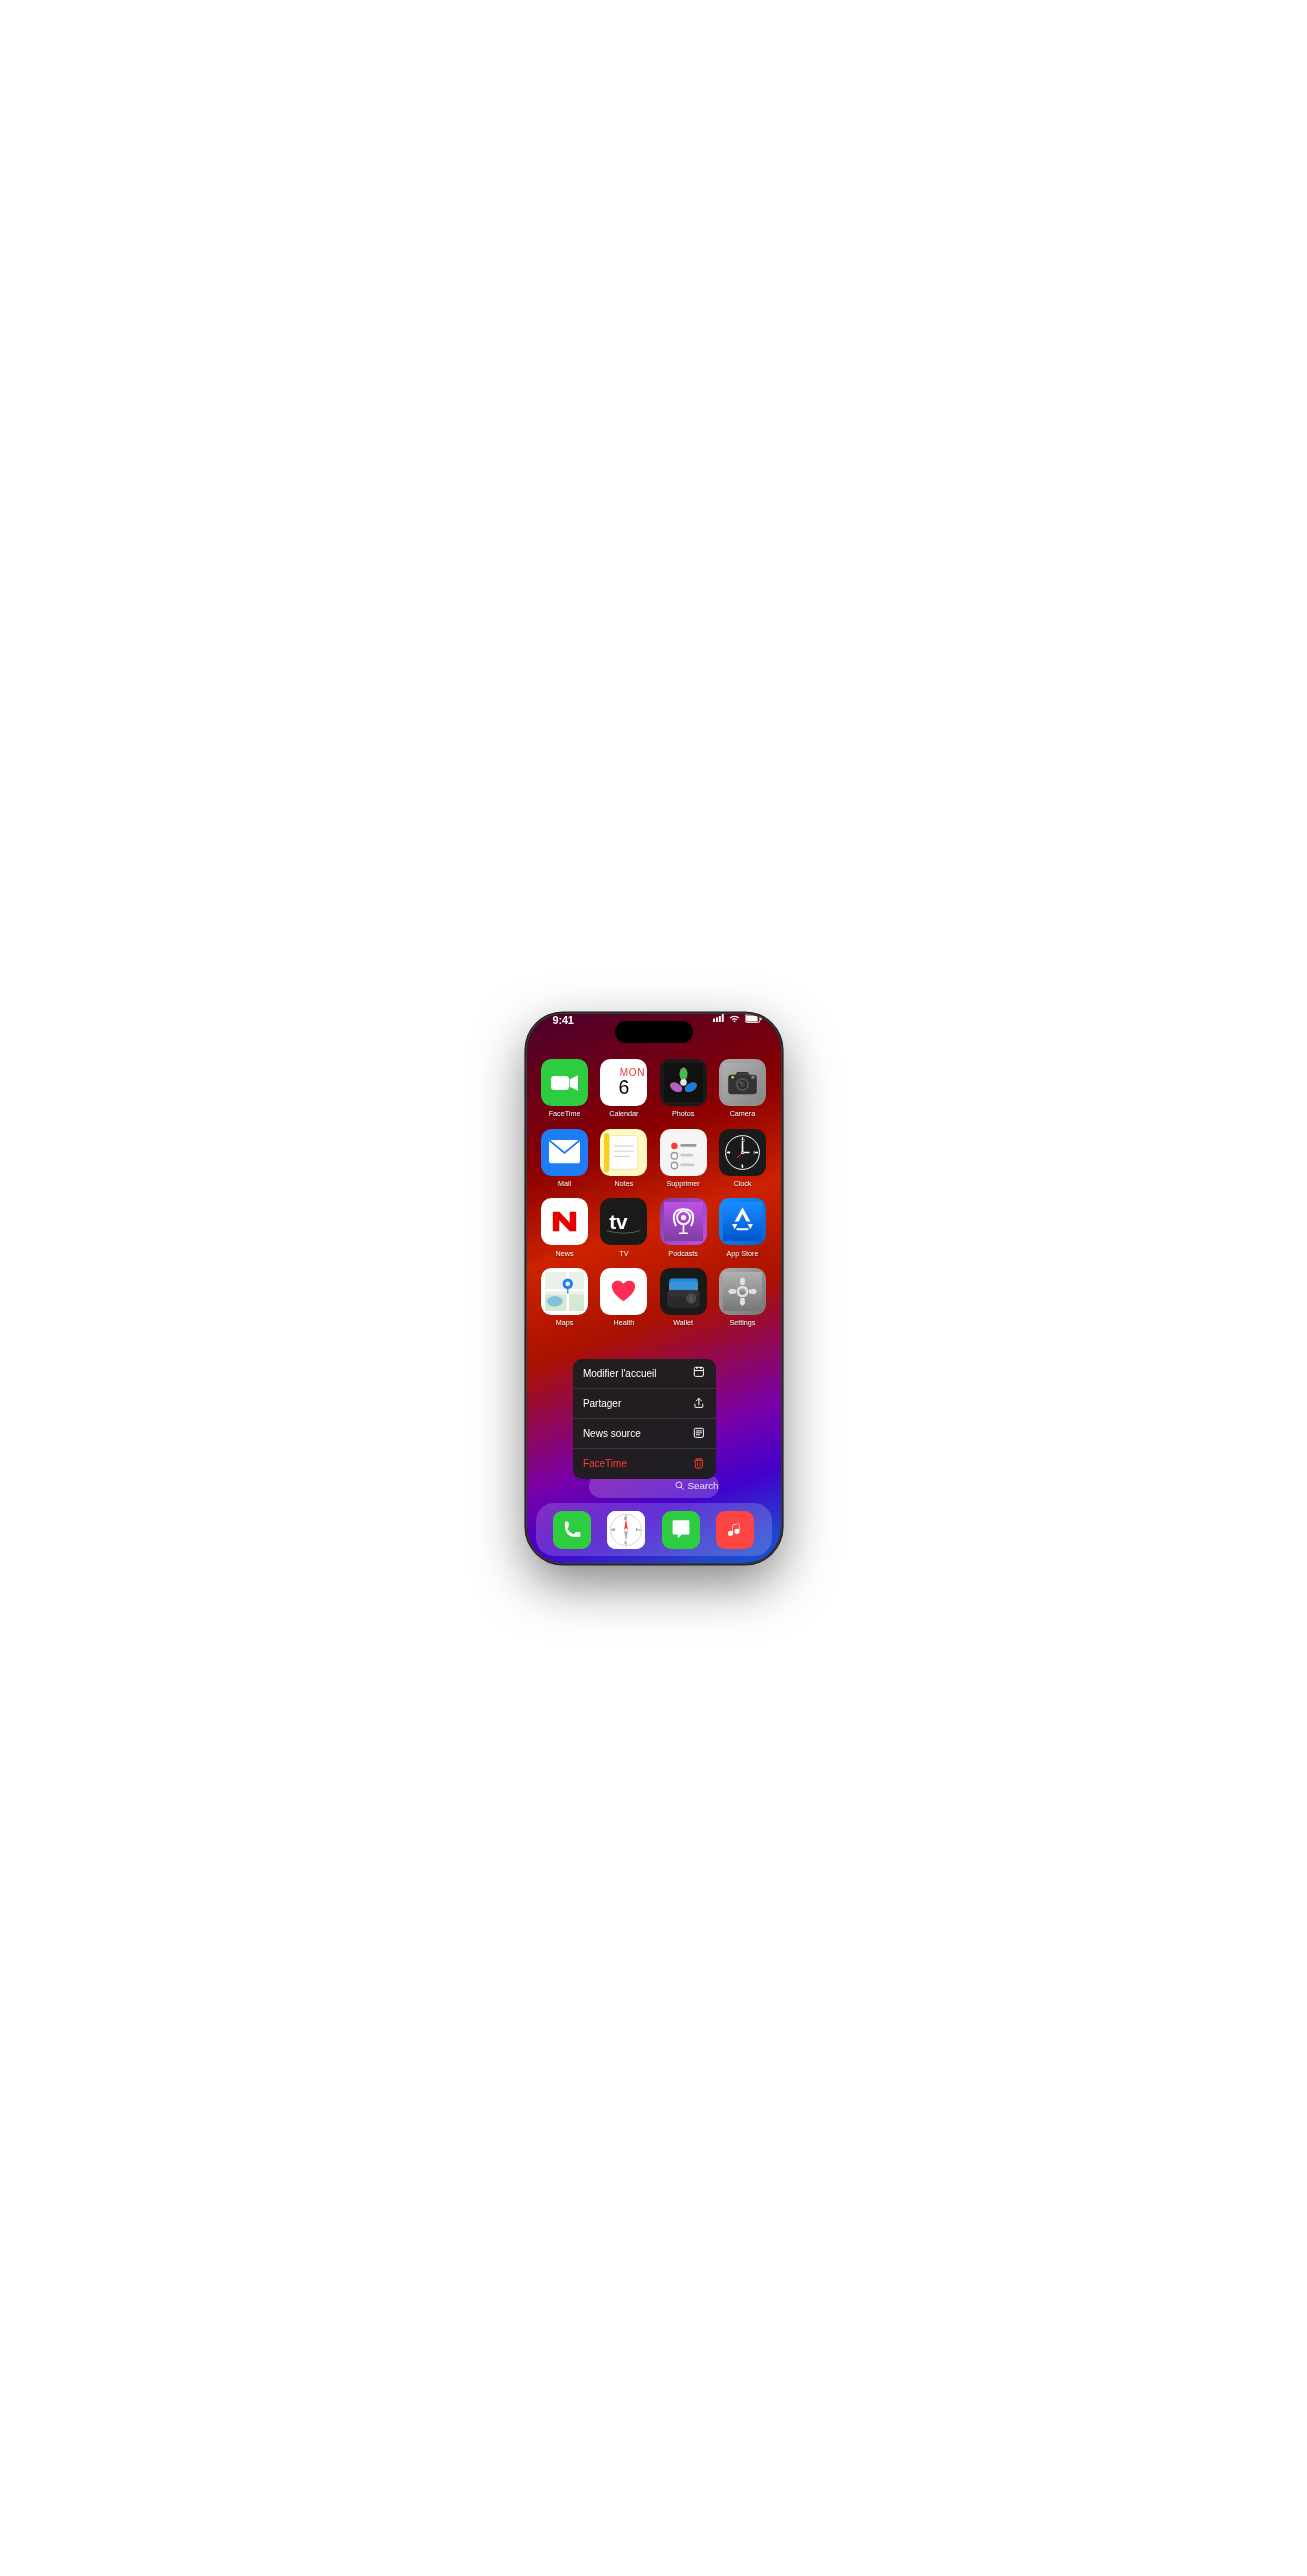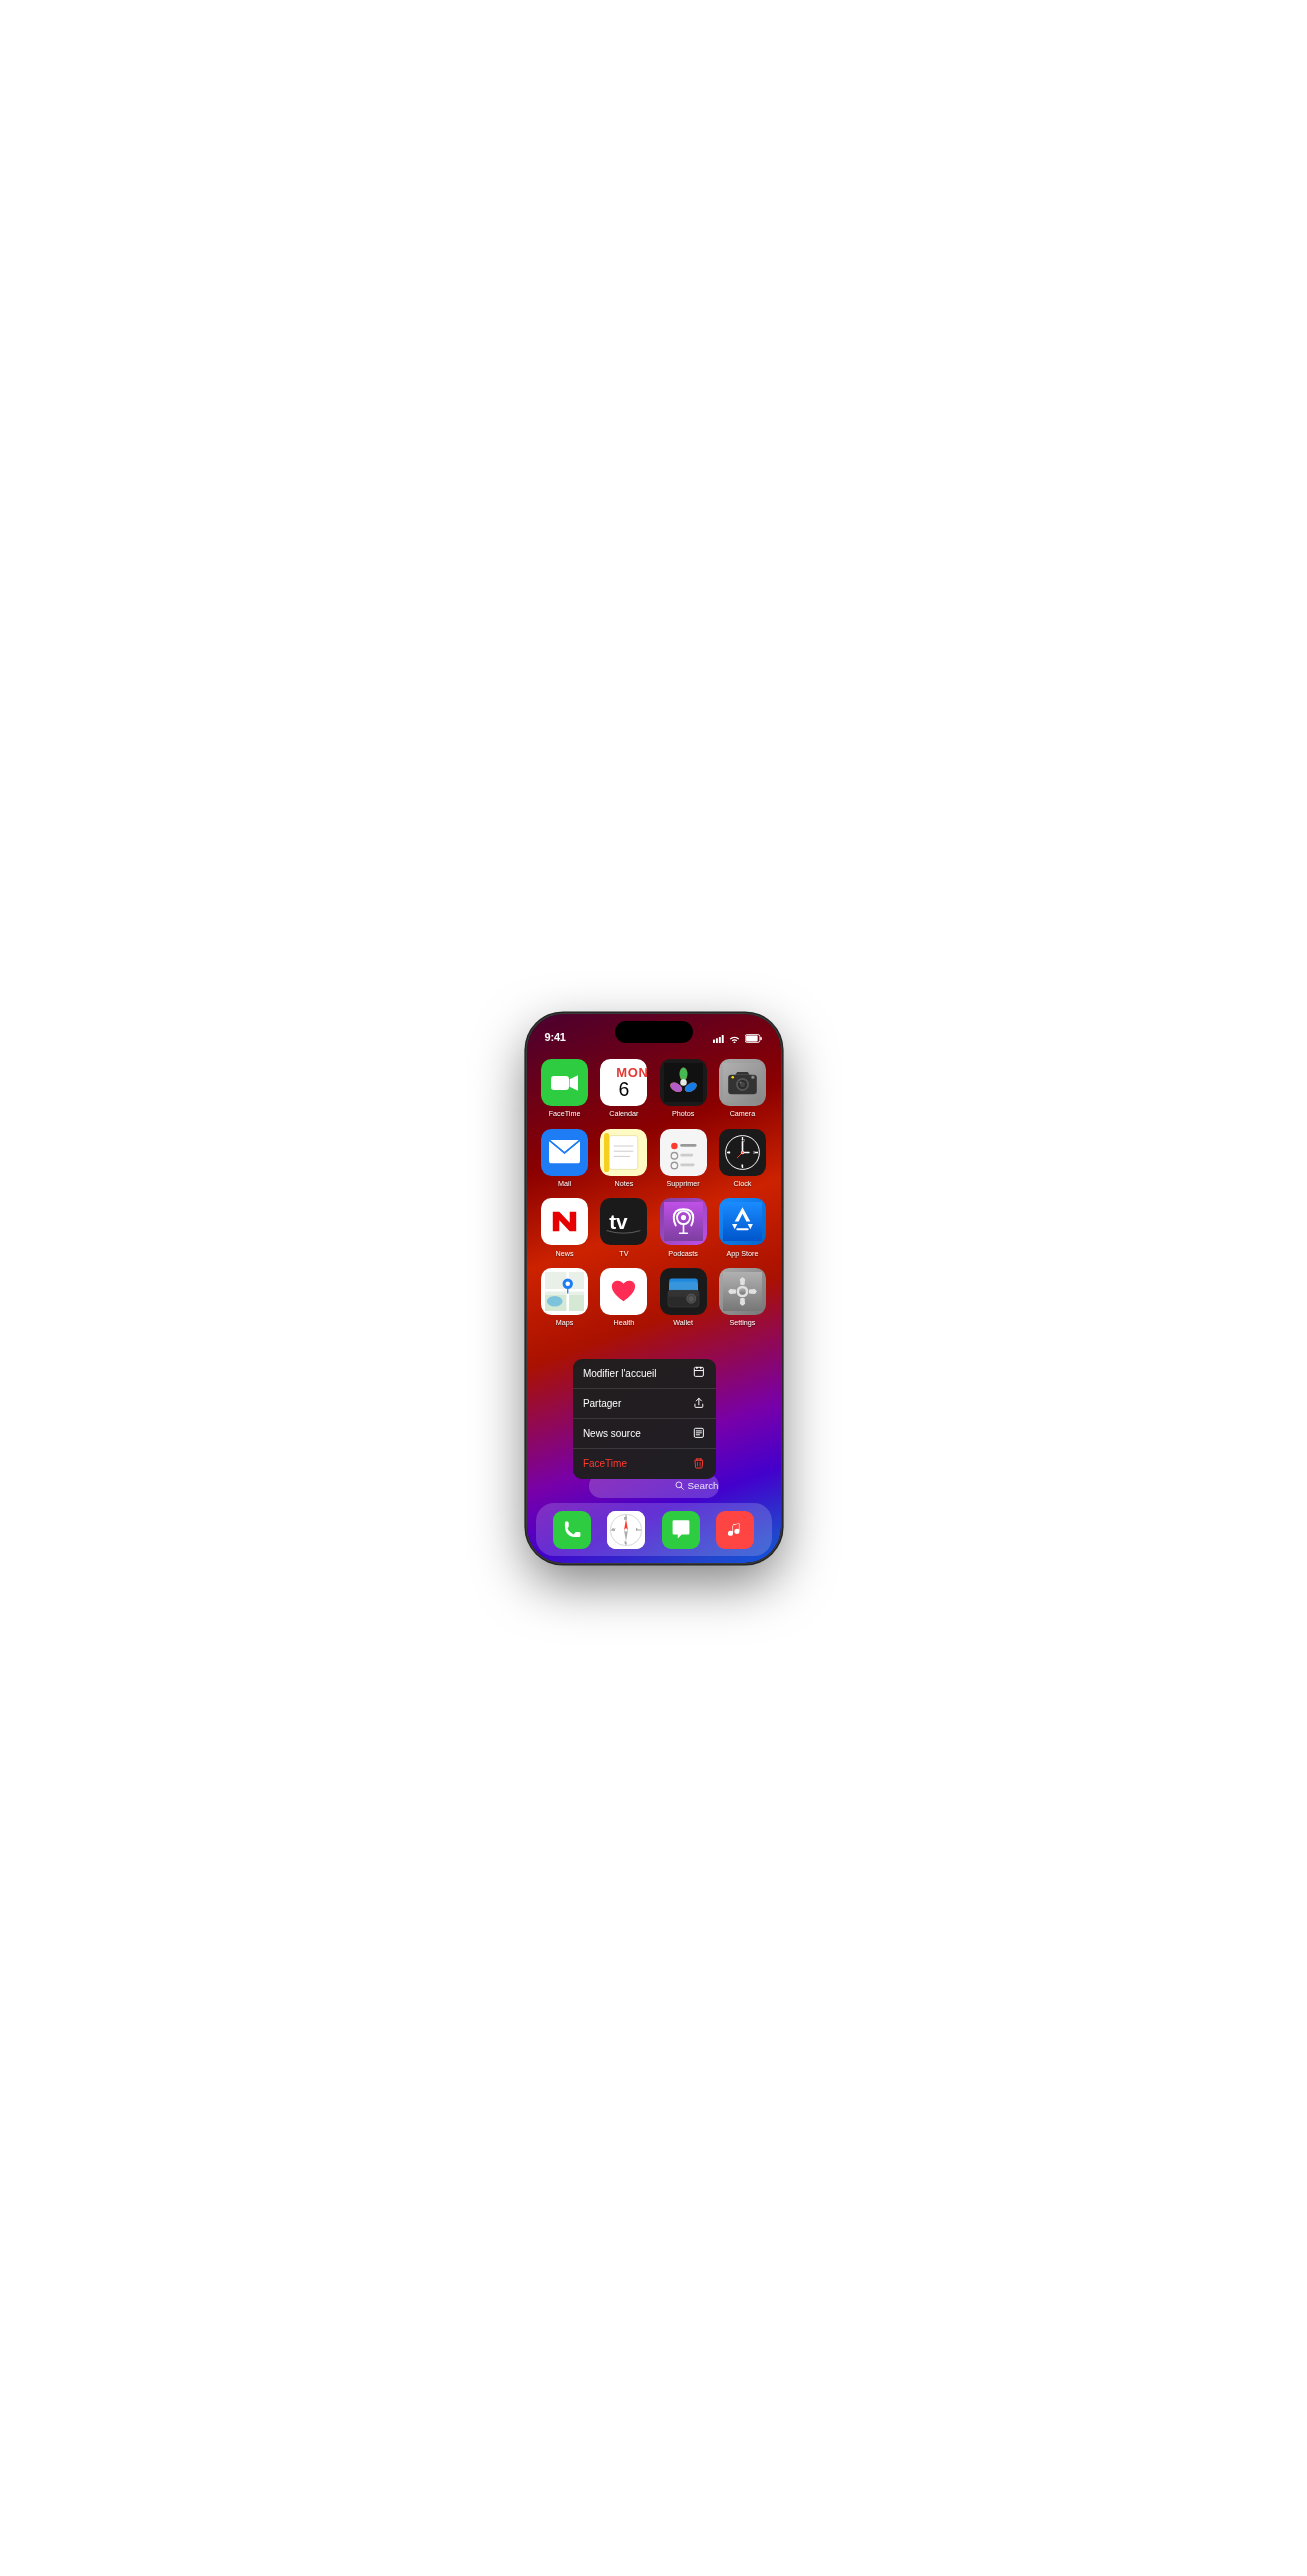--- a/index.html
+++ b/index.html
@@ -47,25 +47,25 @@
       width: 78px;
       height: 22px;
       background: #000;
       border-radius: 13px;
       z-index: 100;
     }
     
     .status-bar {
       position: absolute;
       top: 0;
-      left: 0;
+      left: 8px;
       right: 0;
       height: 35px;
       display: flex;
-      align-items: flex-end;
+      align-items: flex-start;
       justify-content: space-between;
       padding: 0 18px 5.2px;
       z-index: 50;
     }
     .status-time {
       color: #fff;
       font-size: 11px;
       font-weight: 600;
       letter-spacing: -0.2px;
     }
@@ -107,21 +107,21 @@
       color: #fff;
       font-size: 7.2px;
       font-weight: 400;
       text-align: center;
       text-shadow: 0 0.7px 1.3px rgba(0,0,0,0.5);
     }
     
     .icon-facetime { background: #2ecc40; }
     
     .icon-calendar { background: #fff; flex-direction: column; }
-    .calendar-mon { color: #e53935; font-size: 13px; font-weight: 700; letter-spacing: 0.7px; margin-left: 17px; }
+    .calendar-mon { color: #e53935; font-size: 10px; font-weight: 400; letter-spacing: 0.7px; margin-left: 17px; }
     .calendar-day { color: #000; font-size: 19.5px; font-weight: 200; line-height: 1; }
     
     .icon-photos { background: #1a1a1a; }
     
     .icon-camera { background: #9e9e9e; background: linear-gradient(135deg, #aaa 0%, #888 100%); }
     
     .icon-mail { background: #1e7cf5; }
     
     .icon-notes { background: #fff9c4; }
     

